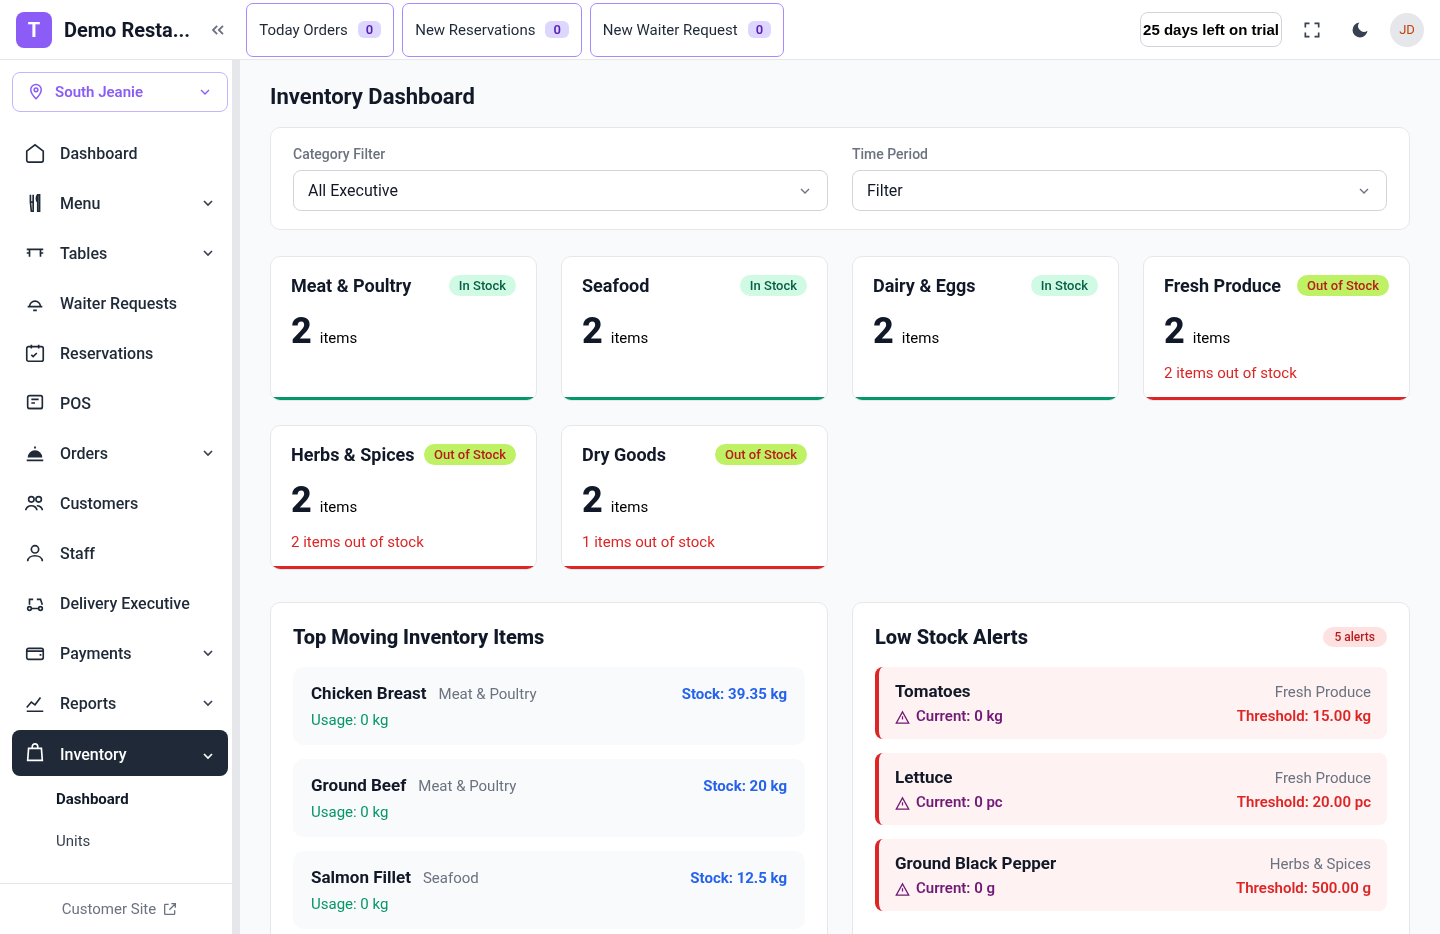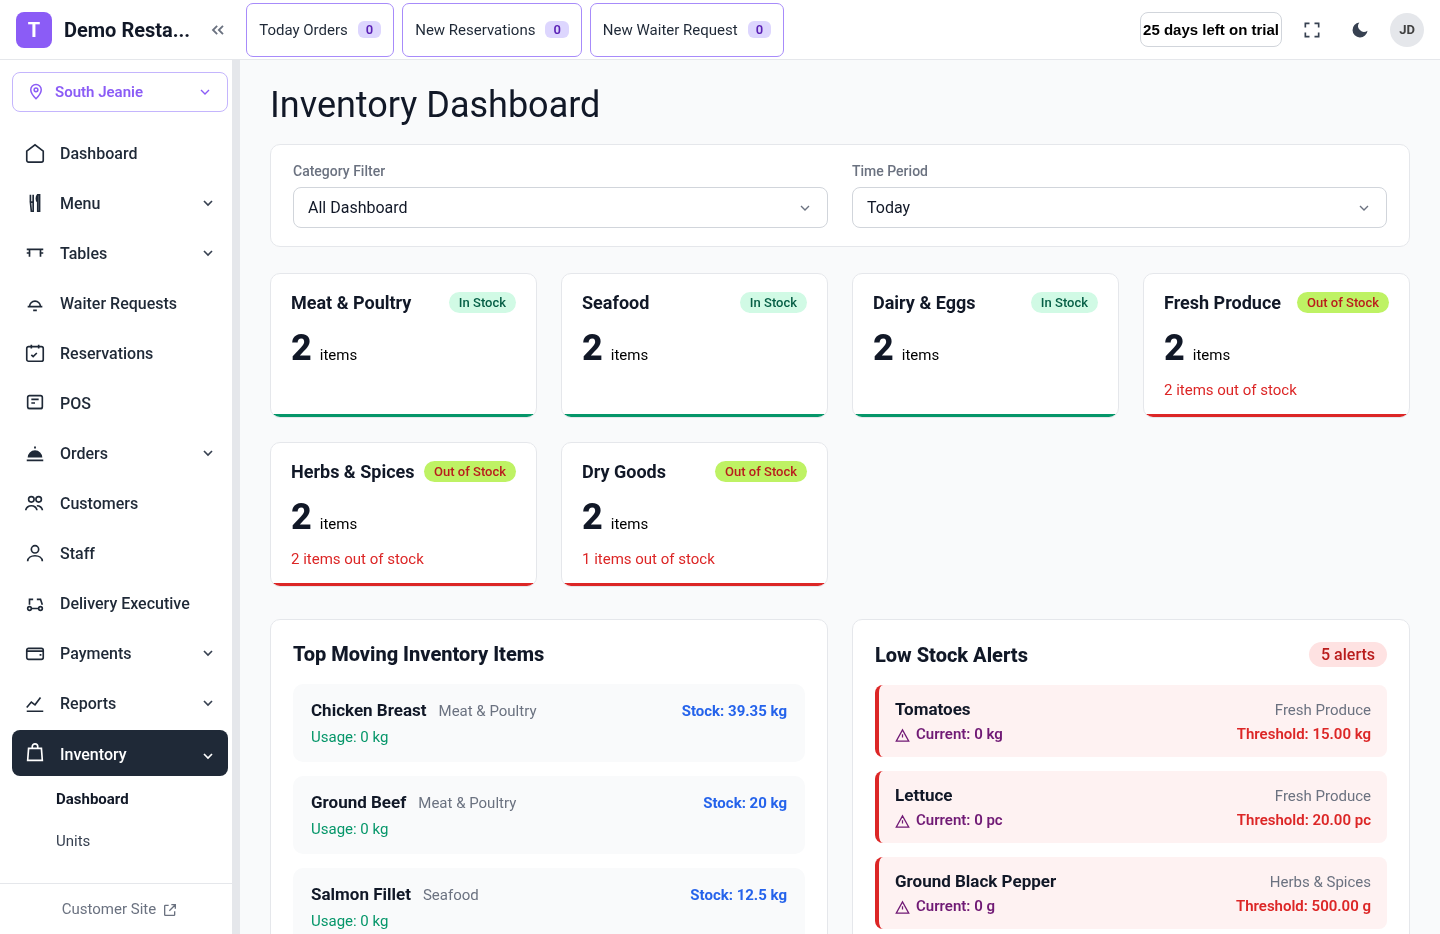--- a/index.html
+++ b/index.html
@@ -47,21 +47,21 @@
 }
 .spacer { flex: 1; }
 .trial-btn {
   border: 1px solid #d1d5db; border-radius: 8px;
   padding: 8px 2px; background: #fff; font-size: 15px; font-weight: 600;
 }
 .icon-btn { background: none; border: none; cursor: pointer; color: #374151; padding: 8px; display: flex; }
 .avatar {
   width: 34px; height: 34px; border-radius: 50%;
   background: #e5e7eb; display: flex; align-items: center; justify-content: center;
-  font-size: 13px; font-weight: 700; color: #404040;
+  font-size: 13px; font-weight: 400; color: #c2410c;
 }
 
 
 .body { flex: 1; display: flex; overflow: hidden; }
 
 
 .sidebar {
   width: 240px; background: #fff;
   display: flex; flex-direction: column;
   position: relative;
@@ -91,27 +91,27 @@
 .nav-item.active svg { color: #fff; }
 .nav-sub {
   padding: 10px 12px 10px 44px; font-size: 15px; cursor: pointer; color: #374151;
   border-radius: 8px;
 }
 .nav-sub.active { font-weight: 700; color: #111827; }
 
 .sidebar-footer {
   padding: 16px; border-top: 1px solid #e5e7eb;
   text-align: center; color: #6b7280; font-size: 15px;
-  display: flex; align-items: flex-end; justify-content: center; gap: 6px;
+  display: flex; align-items: center; justify-content: center; gap: 6px;
   cursor: pointer;
 }
 
 
 .main { flex: 1; overflow-y: auto; padding: 24px 30px; }
-.page-title { font-size: 36px; font-weight: 400; margin-bottom: 18px; }
+.page-title { font-size: 22px; font-weight: 700; margin-bottom: 18px; }
 
 .filter-card {
   background: #fff; border: 1px solid #e5e7eb; border-radius: 10px;
   padding: 18px 22px; display: flex; gap: 24px; margin-bottom: 26px;
 }
 .filter-group { flex: 1; }
 .filter-label { font-size: 14px; color: #6b7280; margin-bottom: 8px; display: block; font-weight: 500;}
 .select {
   width: 100%; border: 1px solid #d1d5db; border-radius: 8px;
   padding: 10px 14px; display: flex; justify-content: space-between;
@@ -143,21 +143,21 @@
 
 .two-col { display: grid; grid-template-columns: 1fr 1fr; gap: 24px; }
 .panel {
   background: #fff; border: 1px solid #e5e7eb; border-radius: 10px;
   padding: 22px;
 }
 .panel-head { display: flex; justify-content: space-between; align-items: center; margin-bottom: 18px; }
 .panel-title { font-size: 20px; font-weight: 800; }
 .alert-count {
   background: #fee2e2; color: #b91c1c;
-  padding: 3px 12px; border-radius: 999px; font-size: 16px; font-weight: 500;
+  padding: 3px 12px; border-radius: 999px; font-size: 12px; font-weight: 500;
 }
 
 .mv-item {
   background: #f9fafb; border-radius: 10px; padding: 16px 18px; margin-bottom: 14px;
 }
 .mv-row1 { display: flex; justify-content: space-between; align-items: baseline; }
 .mv-left { display: flex; align-items: baseline; gap: 12px; }
 .mv-name { font-size: 17px; font-weight: 700; }
 .mv-cat { color: #6b7280; font-size: 15px; }
 .mv-stock { color: #2563eb; font-weight: 700; font-size: 15px; }
@@ -350,30 +350,30 @@
       </div>
     </div>
 
     <div class="main">
       <h1 class="page-title">Inventory Dashboard</h1>
 
       <div class="filter-card">
         <div class="filter-group">
           <label class="filter-label">Category Filter</label>
           <div class="select">
-            <span>All Dashboard</span>
+            <span>All Executive</span>
             <svg width="16" height="16" viewBox="0 0 24 24" fill="none" stroke="#6b7280" stroke-width="2">
                 <path d="M6 9l6 6 6-6"></path>
               </svg>
           </div>
         </div>
         <div class="filter-group">
           <label class="filter-label">Time Period</label>
           <div class="select">
-            <span>Today</span>
+            <span>Filter</span>
             <svg width="16" height="16" viewBox="0 0 24 24" fill="none" stroke="#6b7280" stroke-width="2">
                 <path d="M6 9l6 6 6-6"></path>
               </svg>
           </div>
         </div>
       </div>
 
       <div class="cat-grid" id="cat-grid">
           <div class="cat-card">
             <div class="cat-head">

